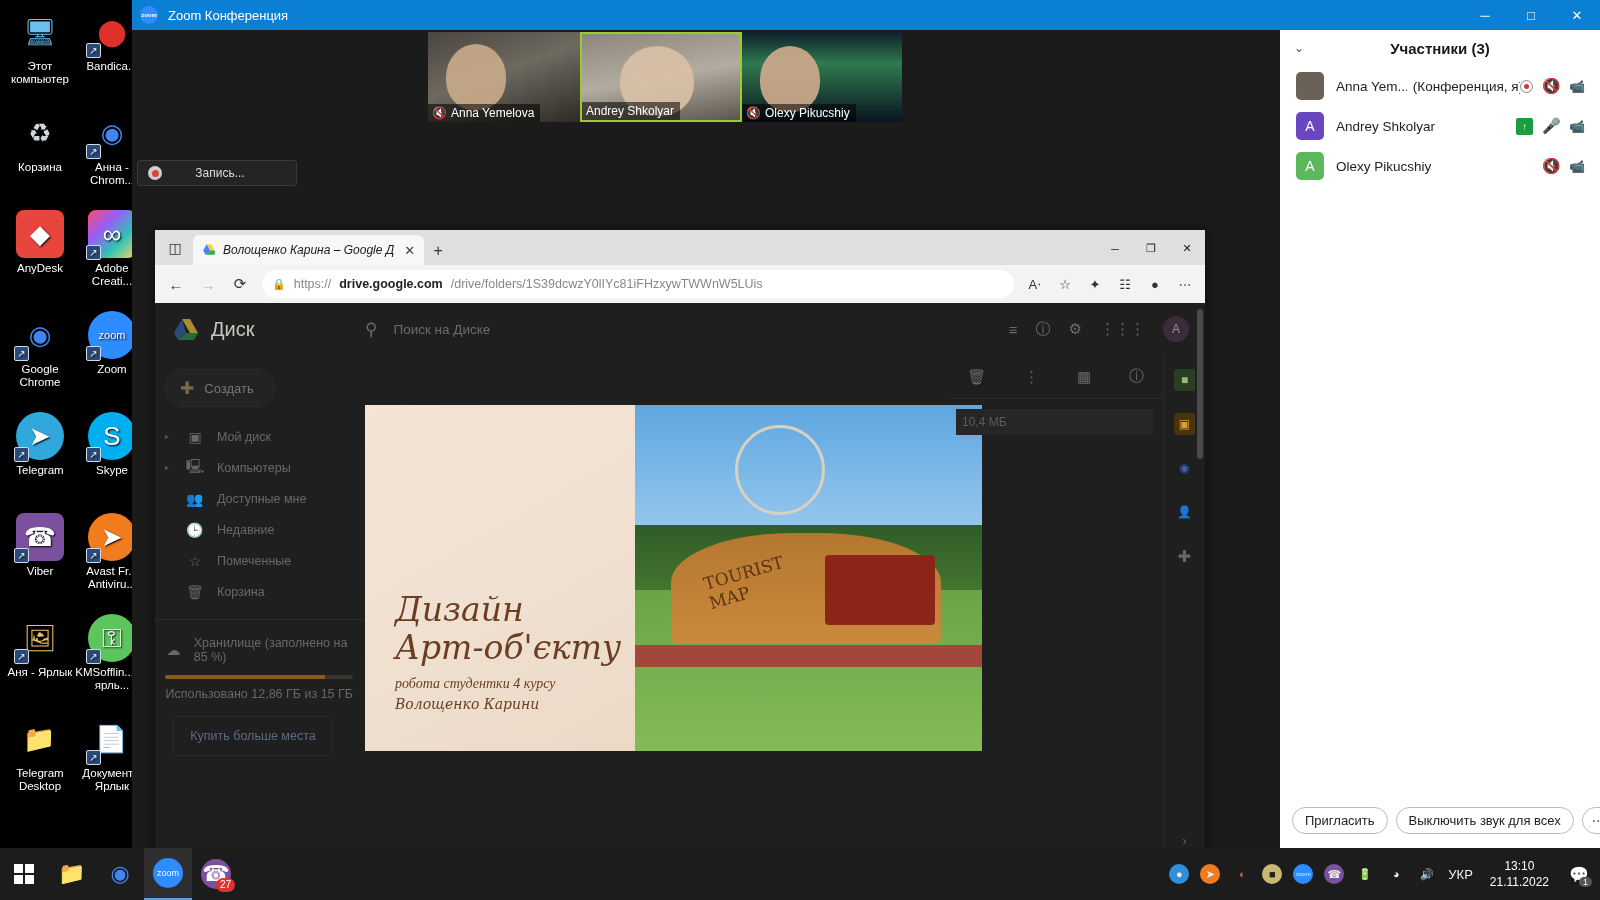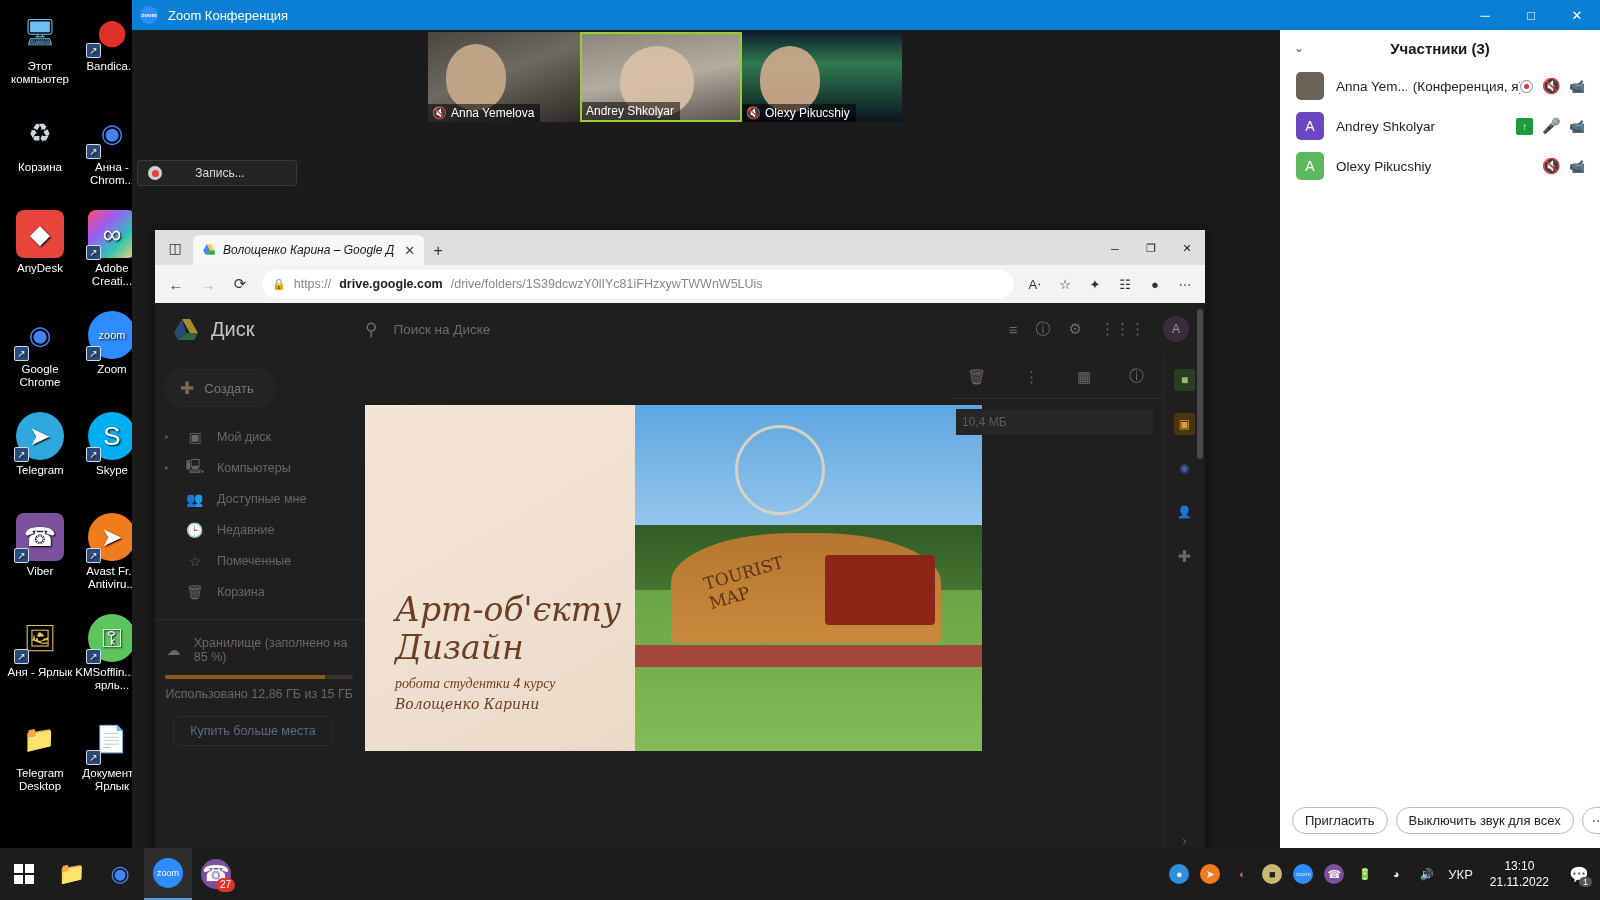--- a/index.html
+++ b/index.html
@@ -171,21 +171,21 @@
     border: 1px solid #2e2a27; display: flex; align-items: center; gap: 10px;
     padding-left: 14px; color: #7a756f; font-size: 13px; background: #232323;
   }
   .snav { height: 31px; display: flex; align-items: center; gap: 12px; padding-left: 10px; }
   .snav .arr { width: 8px; font-size: 8px; color: #5c5752; }
   .snav .ic { width: 20px; text-align: center; font-size: 14px; color: #6c6763; }
   #dstorage { margin-top: 12px; border-top: 1px solid #2c2c2c; padding: 14px 12px 0 10px; }
   .sbar { height: 4px; background: #3a342c; border-radius: 2px; margin: 10px 0 8px; overflow: hidden; }
   .sbar i { display: block; height: 4px; background: #8a5a1c; }
   #buybtn {
-    margin-top: 14px; margin-left: 8px; width: 160px; height: 30px;
+    margin-top: 14px; margin-left: 8px; width: 160px; height: 40px;
     border: 1px solid #2e2a27; border-radius: 4px; display: flex;
     align-items: center; justify-content: center; color: #5b6b84; font-size: 12.5px;
   }
 
   #dmain { position: absolute; left: 210px; top: 52px; right: 42px; bottom: 0; overflow: hidden; }
   .slide { position: absolute; }
 
   #drightrail { position: absolute; right: 0; top: 52px; width: 42px; bottom: 0; border-left: 1px solid #2b2b2b; display: flex; flex-direction: column; align-items: center; padding-top: 14px; gap: 22px; }
   .railic { width: 22px; height: 22px; border-radius: 4px; display: flex; align-items: center; justify-content: center; font-size: 12px; color: #556; }
 
@@ -448,22 +448,22 @@
           <div id="dmain">
 
             <div class="slide" style="left:0px;top:50px;width:617px;height:346px;background:linear-gradient(150deg,#f3e4d6 0%,#efe0d0 40%,#e8d3bd 100%);overflow:hidden;">
               <div style="position:absolute;right:0;top:-40px;width:300px;height:230px;
                           background:radial-gradient(ellipse at 30% 40%,#fff 0%,#f0ddc7 55%,#d9b890 100%);
                           border-radius:0 0 60% 40%;"></div>
               <div style="position:absolute;right:20px;top:30px;width:160px;height:90px;
                           background:repeating-linear-gradient(100deg,#d8ab7a 0 3px,#f0d9bd 3px 6px);
                           transform:rotate(-12deg);border-radius:40% 10% 30% 20%;"></div>
               <div style="position:absolute;left:30px;bottom:36px;color:#6b3d22;">
+                <div style="font-family:'DejaVu Serif',serif;font-style:italic;font-size:33px;line-height:38px;">Дизайн</div>
                 <div style="font-family:'DejaVu Serif',serif;font-style:italic;font-size:33px;line-height:38px;">Арт-об'єкту</div>
-                <div style="font-family:'DejaVu Serif',serif;font-style:italic;font-size:33px;line-height:38px;">Дизайн</div>
                 <div style="font-family:Liberation Serif, serif;font-style:italic;font-size:14px;line-height:21px;margin-top:6px;">робота студентки 4 курсу</div>
                 <div style="font-family:'DejaVu Serif',serif;font-style:italic;font-size:14px;line-height:21px;">Волощенко Карини</div>
               </div>
             </div>
 
             <div class="slide" style="left:270px;top:50px;width:347px;height:346px;overflow:hidden;
                         background:linear-gradient(#5ea6e0 0%,#9fcdef 42%,#3e7a2e 52%,#4f9339 100%);">
               <div style="position:absolute;left:0;top:120px;width:100%;height:70px;background:linear-gradient(#2f5c28,#47772f);"></div>
               <div style="position:absolute;left:0;top:185px;width:100%;height:161px;background:linear-gradient(#6aa545,#83bb57);"></div>
               <div style="position:absolute;left:100px;top:20px;width:90px;height:90px;border:3px solid #d8d0c0;border-radius:50%;"></div>

